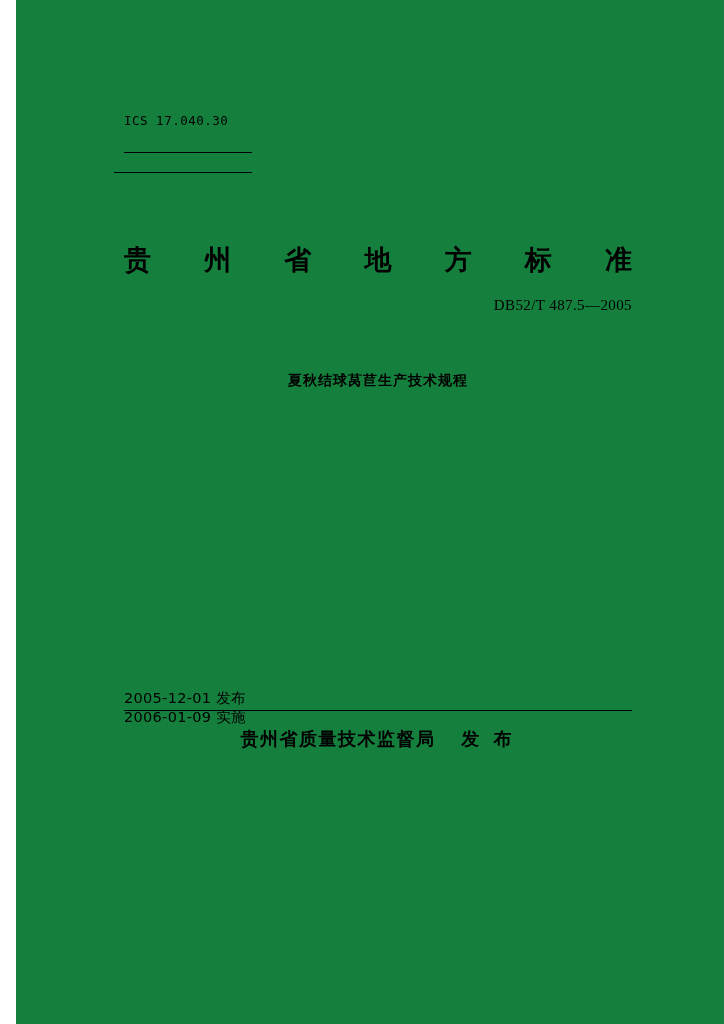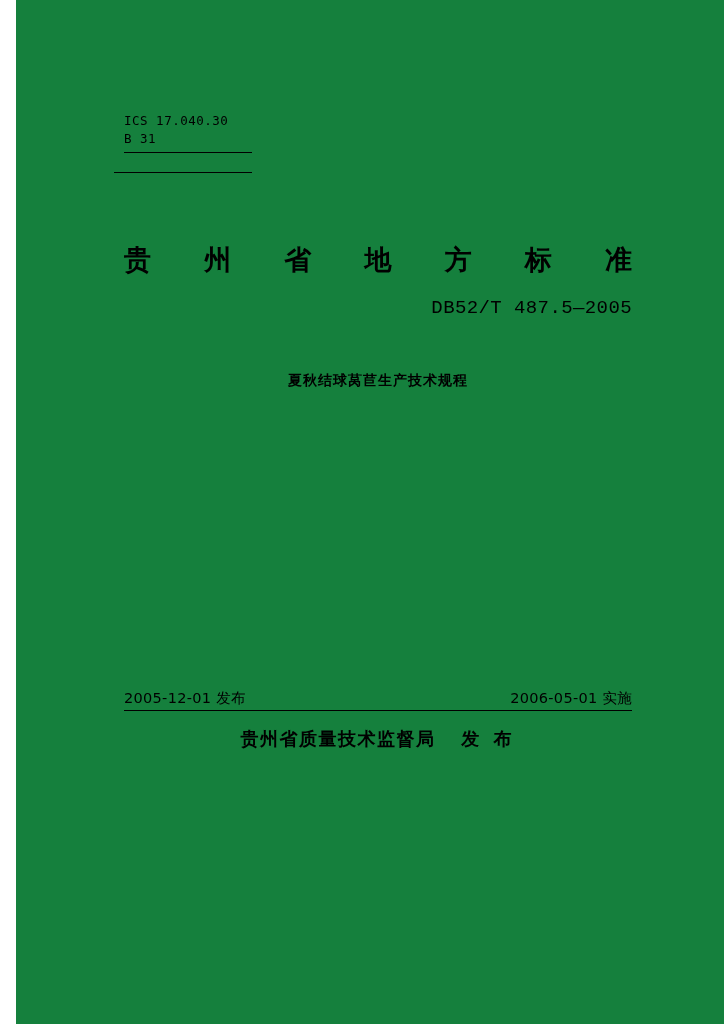--- a/index.html
+++ b/index.html
@@ -82,22 +82,22 @@
     display: flex;
     justify-content: space-between;
   }
   .std-heading span { display: inline-block; }
 
   
   .std-number {
     position: absolute;
     right: 108px;
     top: 297px;
-    font-family: Liberation Mono, monospace;
-    font-size: 19px;
+    font-family: Liberation Serif, serif;
+    font-size: 15px;
     letter-spacing: 0.4px;
   }
 
   
   .title-block {
     position: absolute;
     left: 0;
     top: 363px;
     width: 724px;
     text-align: center;
@@ -117,22 +117,23 @@
 
   
   .date-row {
     position: absolute;
     left: 108px;
     top: 689px;
     width: 508px;
     font-family: "DejaVu Sans", sans-serif;
     font-size: 14.5px;
     display: flex;
-    justify-content: space-between;
+    justify-content: center;
     align-items: baseline;
+    flex-direction: column;
   }
   .date-row .issue { letter-spacing: 0.3px; }
   .date-row .effect { letter-spacing: 0.3px; }
 
   .footer-rule {
     position: absolute;
     left: 108px;
     top: 710px;
     width: 508px;
     height: 0;
@@ -155,21 +156,20 @@
     letter-spacing: 4px;
   }
 </style>
 </head>
 <body>
 
 <div class="page">
 
   <div class="ics-block">
     <div class="ics-line">ICS 17.040.30</div>
-    <div class="ics-line">B 31</div>
   </div>
   <div class="rule-1"></div>
   <div class="rule-2"></div>
 
 
   <div class="std-heading">
     <span>贵</span>
     <span>州</span>
     <span>省</span>
     <span>地</span>
@@ -179,21 +179,21 @@
   </div>
 
   <div class="std-number">DB52/T 487.5—2005</div>
 
   <div class="title-block">
     <div class="title-line-2">夏秋结球莴苣生产技术规程</div>
   </div>
 
   <div class="date-row">
     <div class="issue">2005-12-01 发布</div>
-    <div class="effect">2006-05-01 实施</div>
+    <div class="effect">2006-01-09 实施</div>
   </div>
   <div class="footer-rule"></div>
 
   <div class="publisher-row">
     <span>贵州省质量技术监督局</span>
     <span class="pub-suffix">发 布</span>
   </div>
 
 </div>
 

